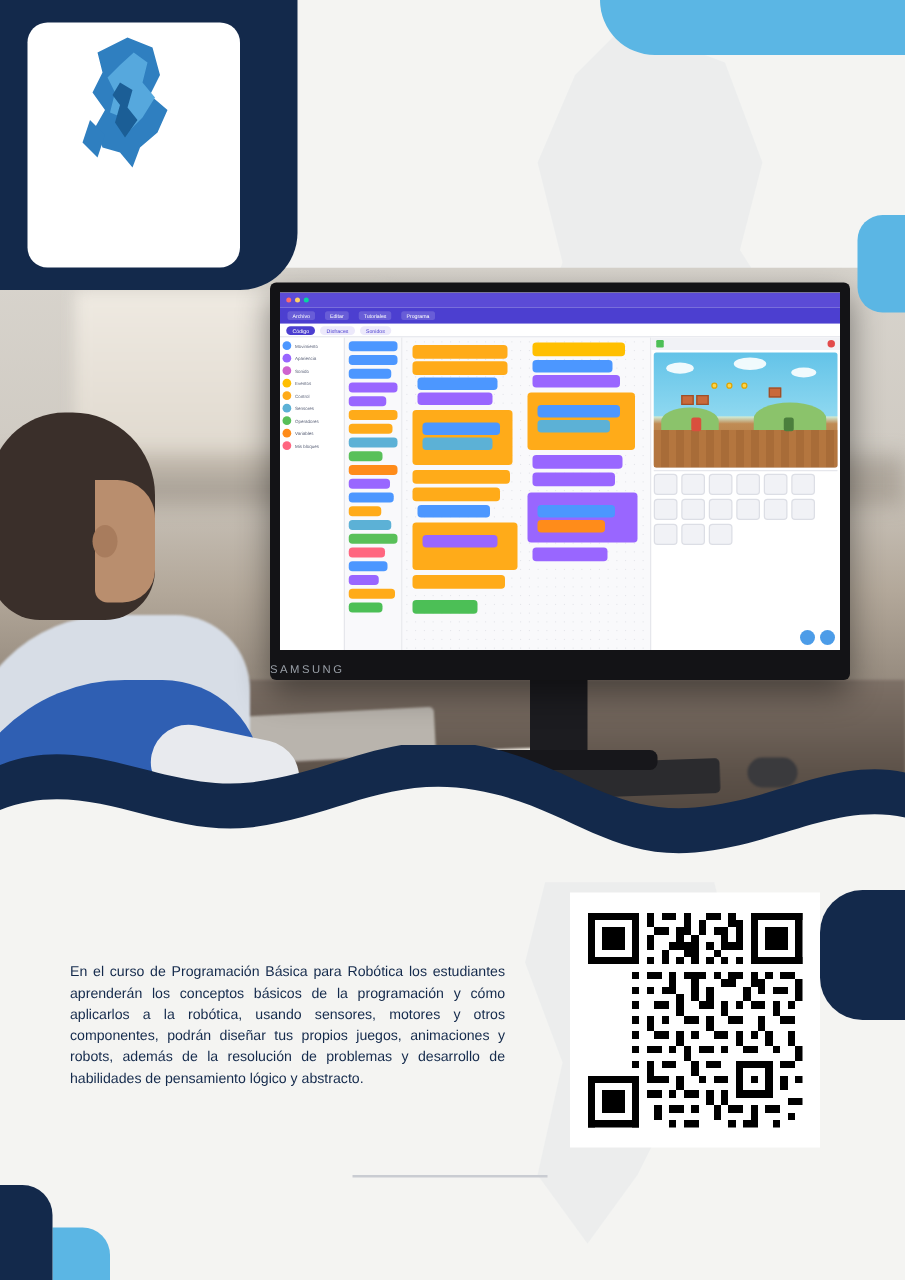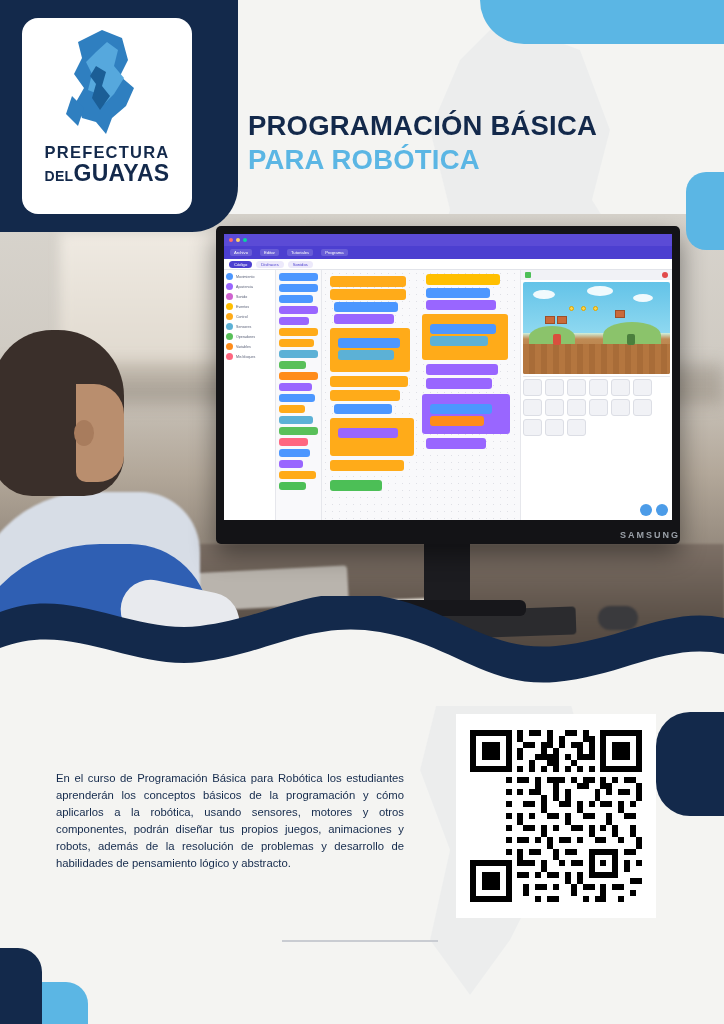--- a/index.html
+++ b/index.html
@@ -183,21 +183,21 @@
     background:#131316;
     border-radius:5px;
     box-shadow:0 10px 26px rgba(0,0,0,.45);
   }
   .monitor-screen {
     position:absolute; left:8px; top:8px; right:8px; bottom:24px;
     background:#f3f4f8; overflow:hidden;
   }
   .monitor-brand {
     position:absolute; bottom:4px; left:0; width:100%;
-    text-align:right; color:#9aa0a8; font-size:9px; letter-spacing:2px;font-weight:bold;
+    text-align:left; color:#9aa0a8; font-size:9px; letter-spacing:2px;
   }
   .monitor-stand-neck {
     position:absolute; left:424px; top:330px; width:46px; height:60px;
     background:#1c1c20;
   }
   .monitor-stand-base {
     position:absolute; left:370px; top:386px; width:156px; height:16px;
     background:#17171b; border-radius:6px;
   }
 
@@ -369,30 +369,22 @@
   <div class="blue-tab-top"></div>
 
   <div class="navy-panel"></div>
   <div class="logo-card">
     <svg class="logo-map" viewBox="0 0 110 116">
       <path fill="#2f7fc0" d="M50 4 L70 12 L76 34 L68 50 L82 62 L74 80 L60 92 L54 108 L44 96 L30 92 L24 76 L32 62 L22 48 L30 32 L26 16 Z"></path>
       <path fill="#56a8dd" d="M55 16 L66 24 L62 40 L72 52 L62 68 L52 78 L46 68 L36 64 L40 48 L34 36 L44 26 Z"></path>
       <path fill="#1b5e96" d="M44 40 L54 46 L50 60 L58 70 L48 84 L40 72 L44 58 L38 50 Z"></path>
       <path fill="#2f7fc0" d="M20 70 L32 82 L26 100 L14 88 Z"></path>
     </svg>
-    <div class="logo-text">
-      <div class="l1">PREFECTURA</div>
-      <div class="l2"><span class="small">DEL</span><span>GUAYAS</span></div>
-    </div>
   </div>
 
-  <div class="title-block">
-    <div class="title-1">PROGRAMACIÓN BÁSICA</div>
-    <div class="title-2">PARA ROBÓTICA</div>
-  </div>
 
   <div class="blue-tab-right"></div>
 
   <div class="photo">
     <div class="photo-inner">
       <div class="office-bg"></div>
       <div class="office-window"></div>
       <div class="office-shelf"></div>
 
       <div class="desk"></div>

